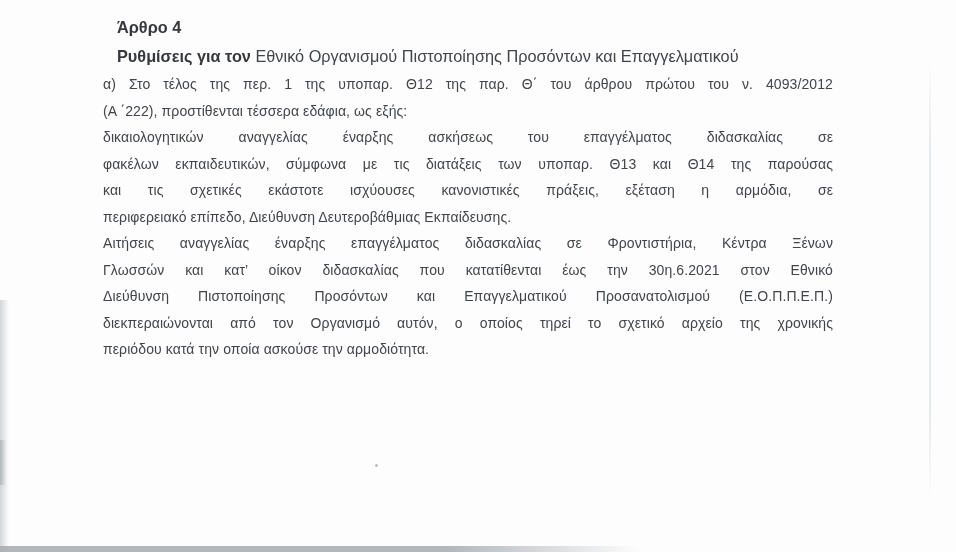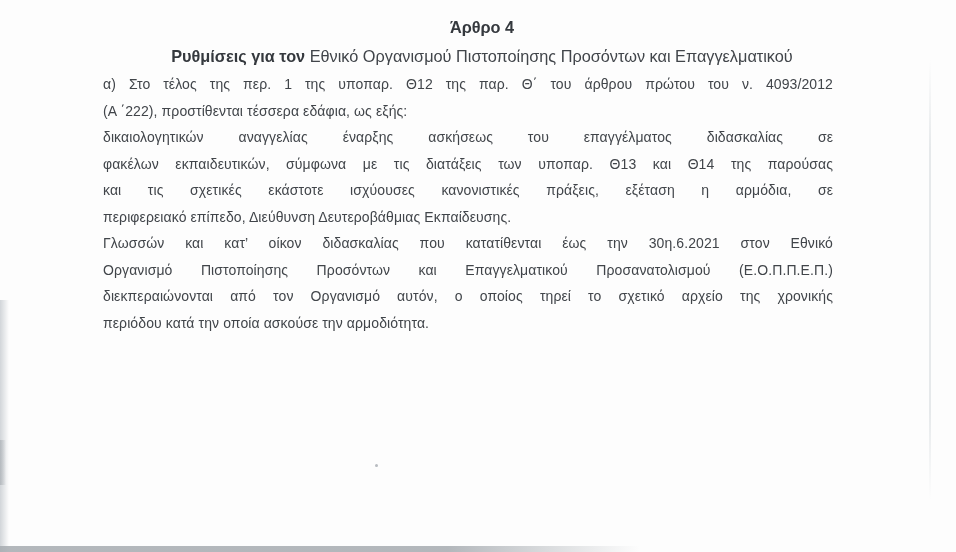--- a/index.html
+++ b/index.html
@@ -18,21 +18,20 @@
   }
   .doc {
     position: absolute;
     left: 103px;
     top: 13px;
     width: 730px;
   }
   .heading .hline {
     line-height: 29px;
     font-size: 16.3px;
-    text-align: center;
     white-space: nowrap;
   }
   .heading .hline.shift {
     transform: translateX(14px);
   }
   .bold {
     font-weight: bold;
     color: var(--bold-color, #35393e);
   }
   .body-text {
@@ -110,22 +109,23 @@
           <div class="bline">α) Στο τέλος της περ. 1 της υποπαρ. Θ12 της παρ. Θ΄ του άρθρου πρώτου του ν. 4093/2012</div>
           <div class="bline last">(Α ΄222), προστίθενται τέσσερα εδάφια, ως εξής:</div>
         </div>
         <div>
           <div class="bline">δικαιολογητικών αναγγελίας έναρξης ασκήσεως του επαγγέλματος διδασκαλίας σε</div>
           <div class="bline">φακέλων εκπαιδευτικών, σύμφωνα με τις διατάξεις των υποπαρ. Θ13 και Θ14 της παρούσας</div>
           <div class="bline">και τις σχετικές εκάστοτε ισχύουσες κανονιστικές πράξεις, εξέταση η αρμόδια, σε</div>
           <div class="bline last">περιφερειακό επίπεδο, Διεύθυνση Δευτεροβάθμιας Εκπαίδευσης.</div>
         </div>
         <div>
+          <div class="bline">Αιτήσεις αναγγελίας έναρξης επαγγέλματος διδασκαλίας σε Φροντιστήρια, Κέντρα Ξένων</div>
           <div class="bline">Γλωσσών και κατ’ οίκον διδασκαλίας που κατατίθενται έως την 30η.6.2021 στον Εθνικό</div>
-          <div class="bline">Οργανισμό Πιστοποίησης Προσόντων και Επαγγελματικού Προσανατολισμού (Ε.Ο.Π.Π.Ε.Π.)</div>
+          <div class="bline">Διεύθυνση Πιστοποίησης Προσόντων και Επαγγελματικού Προσανατολισμού (Ε.Ο.Π.Π.Ε.Π.)</div>
           <div class="bline">διεκπεραιώνονται από τον Οργανισμό αυτόν, ο οποίος τηρεί το σχετικό αρχείο της χρονικής</div>
           <div class="bline last">περιόδου κατά την οποία ασκούσε την αρμοδιότητα.</div>
         </div>
       </div>
   </div>
 
   <div class="artifact-dot"></div>
   <div class="edge-left"></div>
   <div class="edge-left-notch"></div>
   <div class="edge-bottom"></div>

